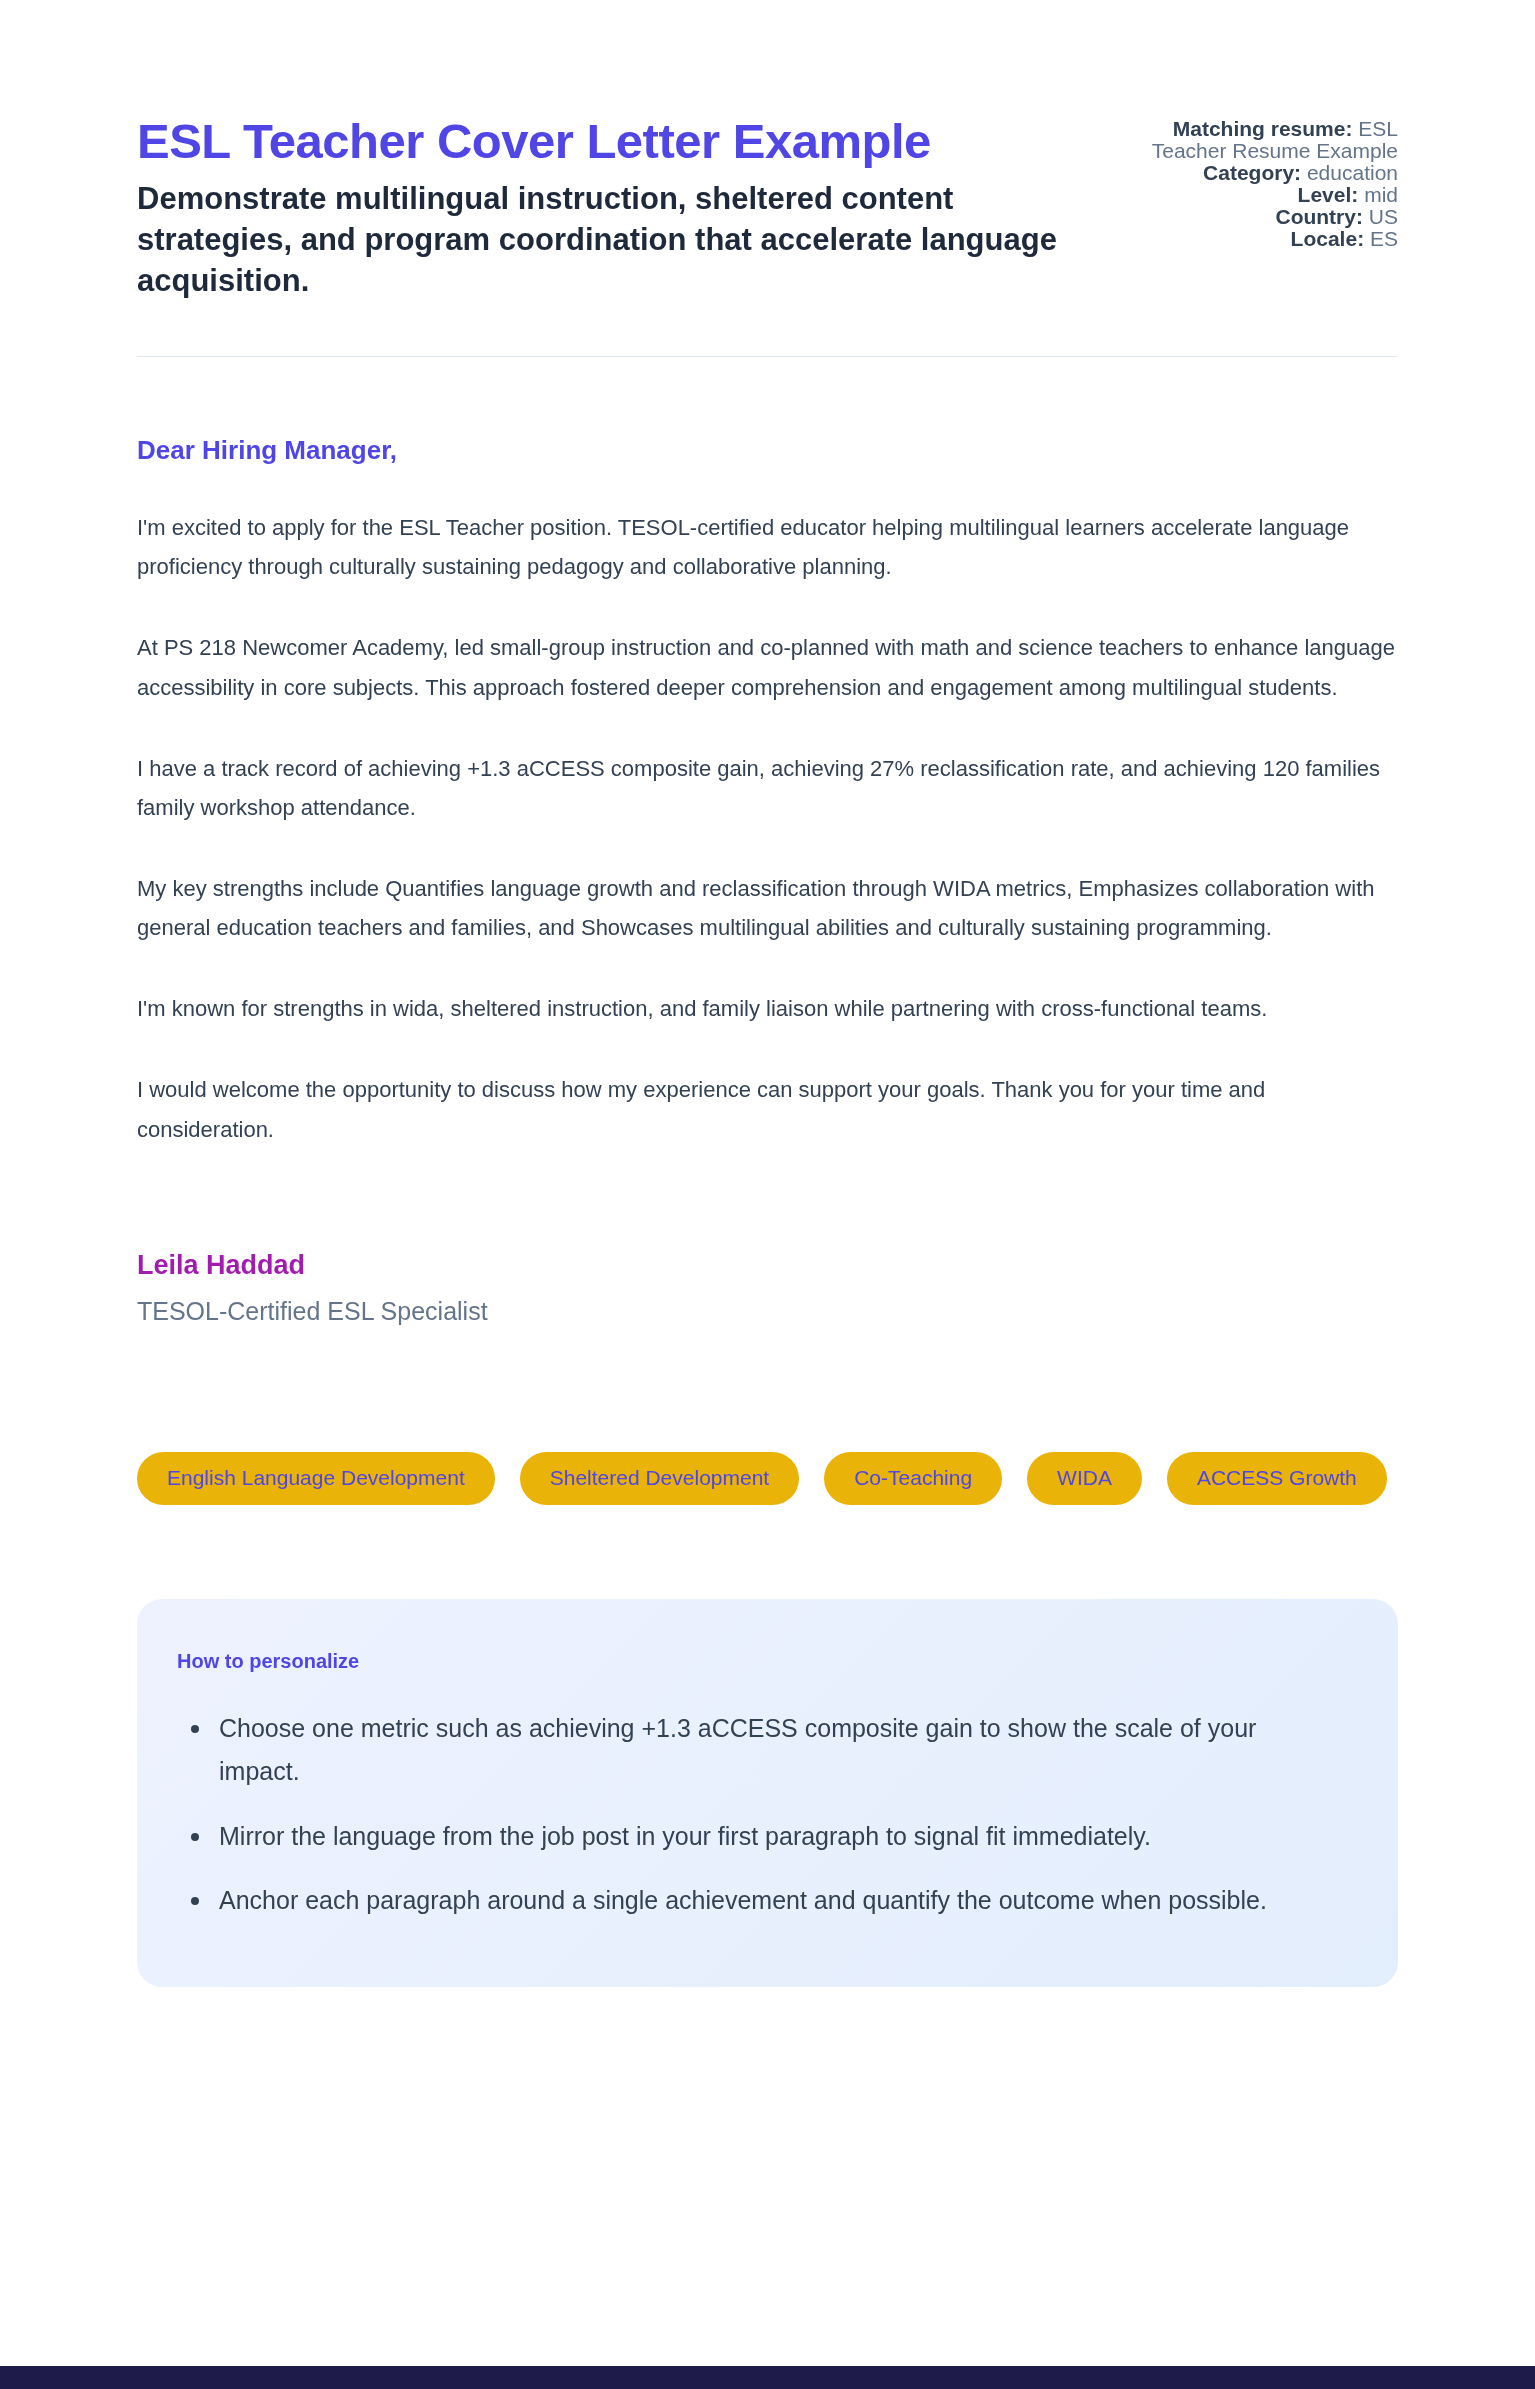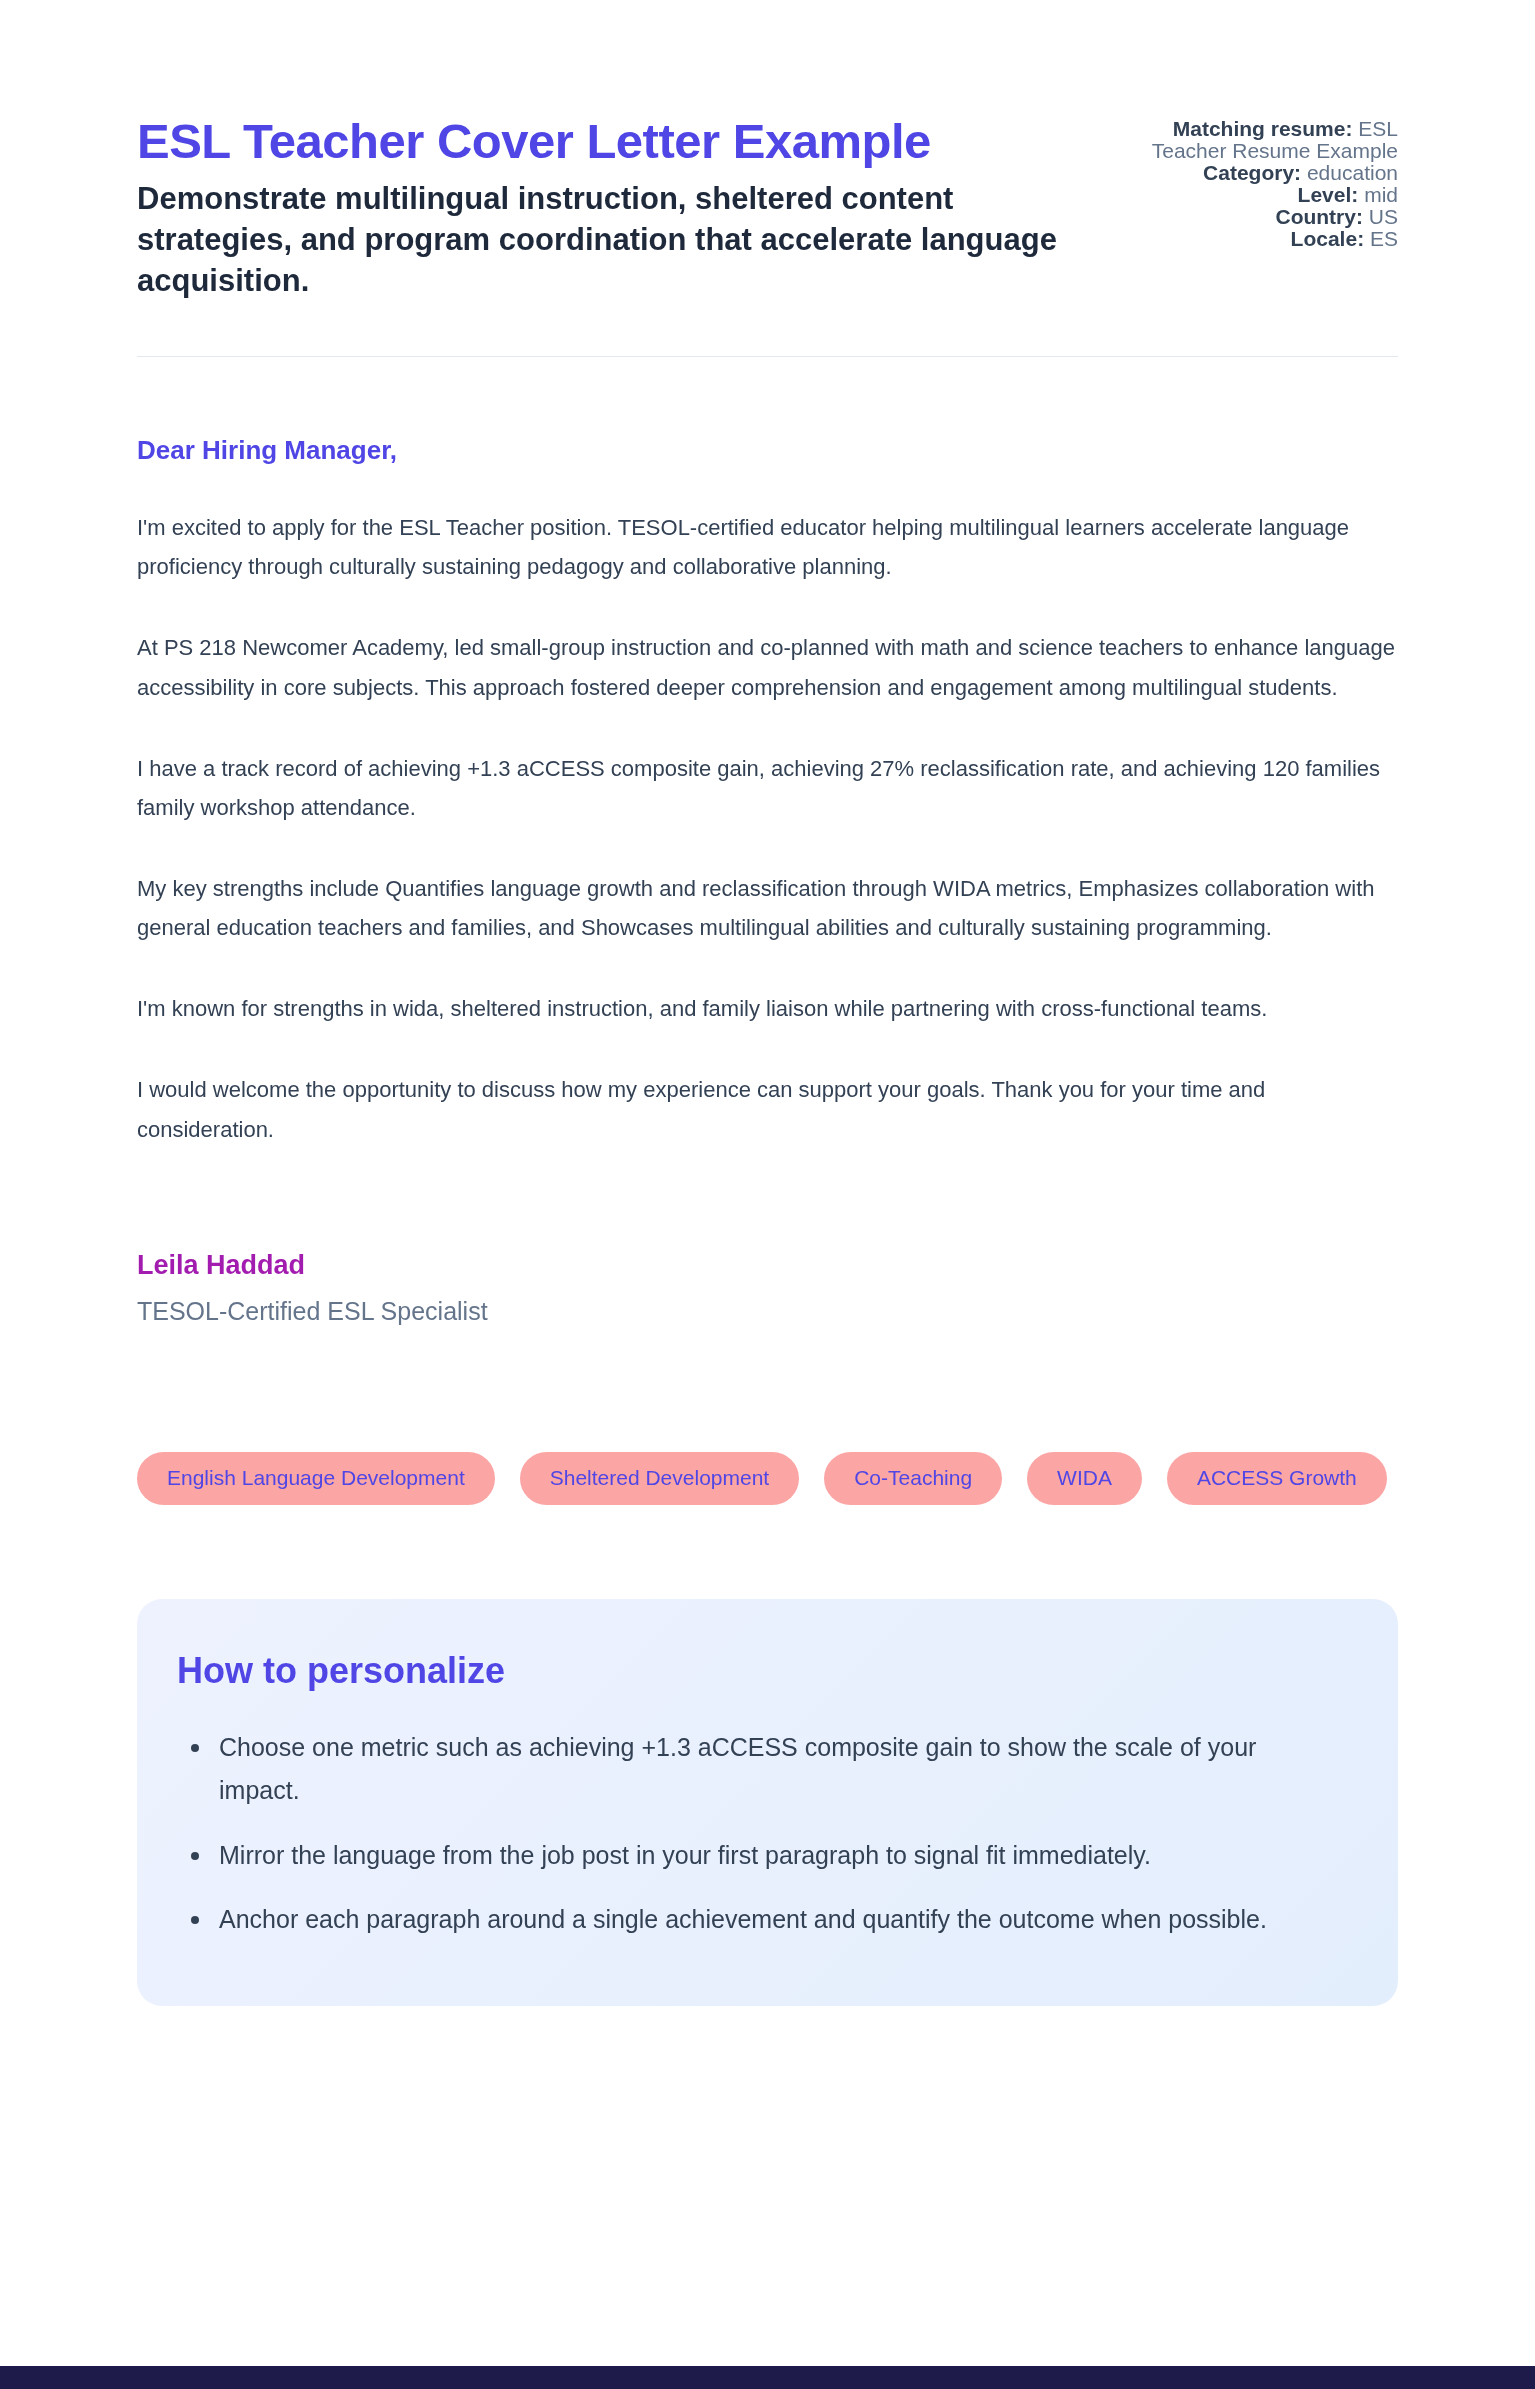--- a/index.html
+++ b/index.html
@@ -83,37 +83,37 @@
 
   
   .tag-list {
     margin-top: 126px;
     display: flex;
     flex-wrap: wrap;
     gap: 25px;
   }
   .tag {
     display: inline-block;
-    background: #fca5a5;
+    background: #eab308;
     color: #4f46e5;
     font-size: 21px;
     padding: 14.4px 30px;
     border-radius: 902px;
     white-space: nowrap;
   }
 
   
   .personalize-card {
     margin-top: 94px;
     background: linear-gradient(135deg, #eef2ff 0%, #e3eefc 100%);
     border-radius: 25px;
     padding: 51px 58px 43px 40px;
   }
   .personalize-heading {
-    font-size: 36px;
+    font-size: 20px;
     font-weight: 700;
     color: #4f46e5;
   }
   .personalize-list {
     margin-top: 34px;
     list-style: none;
   }
   .personalize-list li {
     position: relative;
     padding-left: 42px;

